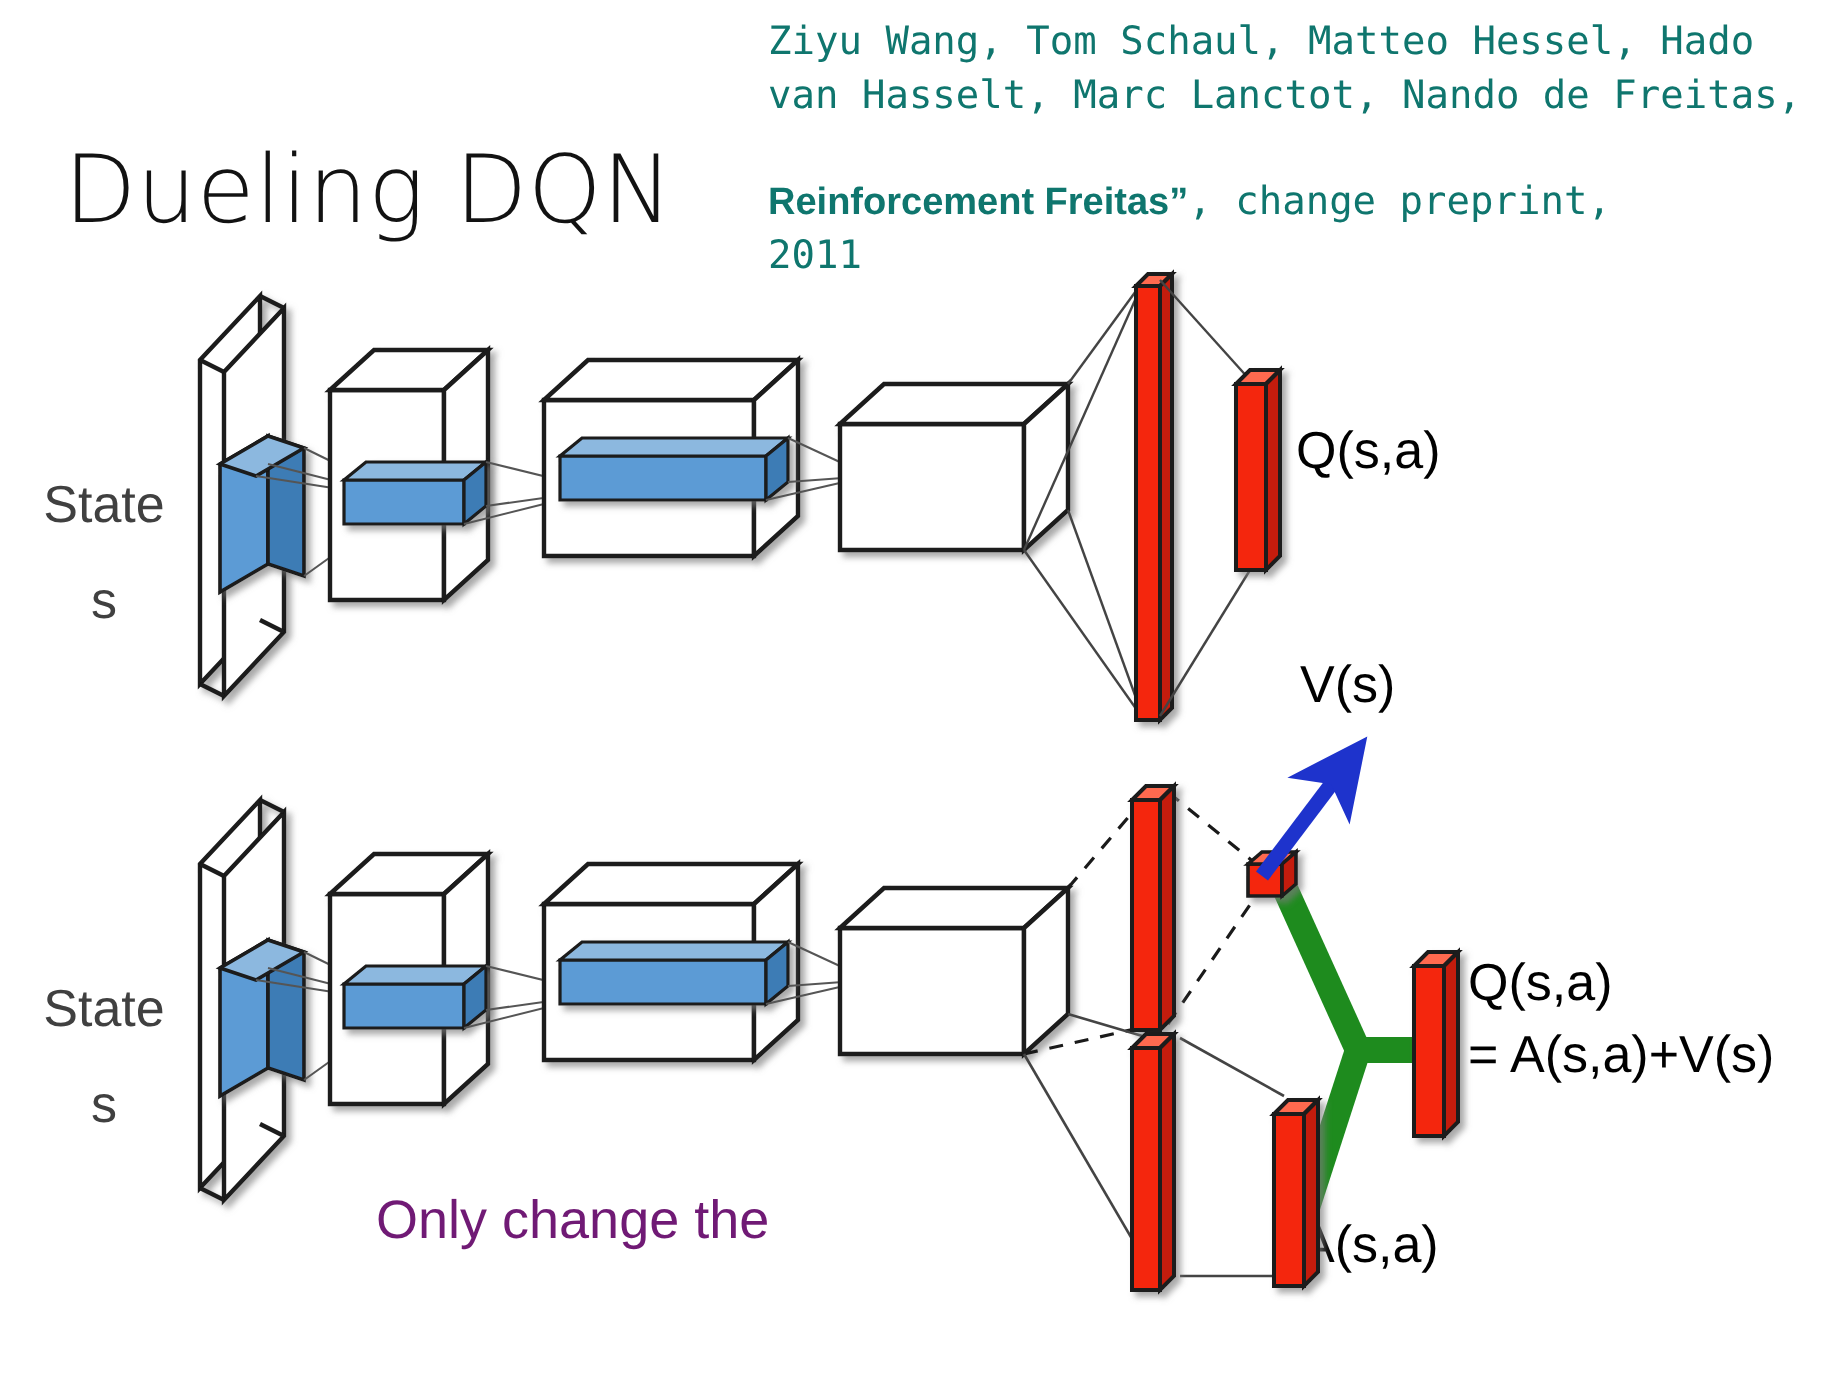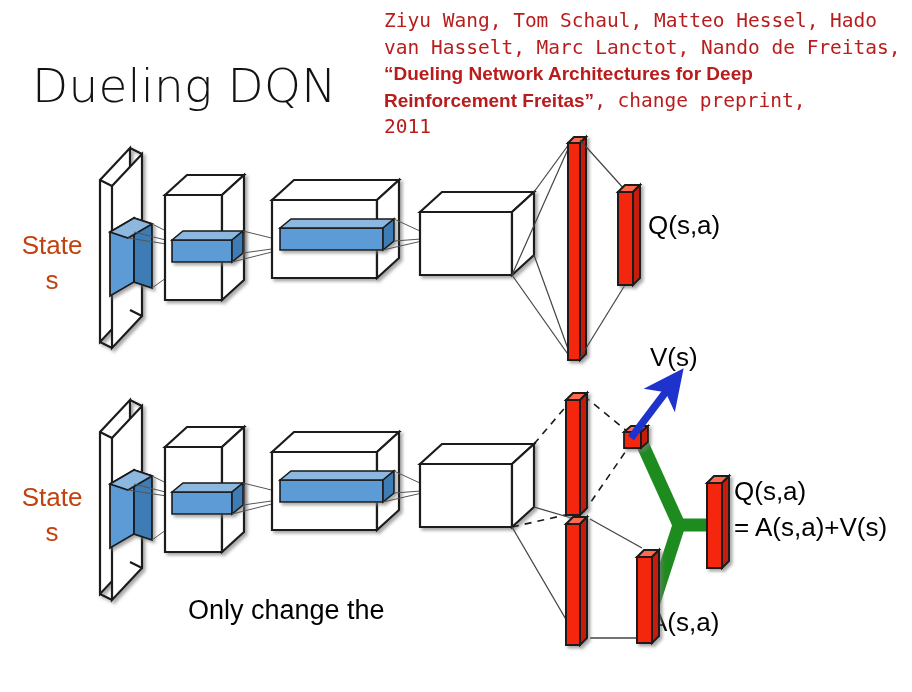--- a/index.html
+++ b/index.html
@@ -1,74 +1,74 @@
 <!DOCTYPE html>
 <html><head>
 <meta charset="utf-8">
 <style>
   html,body{margin:0;padding:0;background:#fff;}
   body{width:912px;height:692px;overflow:hidden;
        font-family:"Liberation Sans",sans-serif;color:#000;}
   #slide{position:relative;width:912px;height:692px;background:#fff;}
 
   #title{
-    position:absolute; left:32px; top:58px;
+    position:absolute; left:32px; top:68px;
     font-size:47px; font-weight:300; letter-spacing:.2px;
     color:#121212; white-space:nowrap;
     font-family:"DejaVu Sans","Liberation Sans",sans-serif;
   }
 
   #citation{
     position:absolute; left:384px; top:8px; width:520px;
-    font-size:19.5px; line-height:26.5px; color:#b91c1c;
+    font-size:19.5px; line-height:26.5px; color:#0f766e;
     font-family:"DejaVu Sans Mono","Liberation Mono",monospace;
   }
   #citation .serifpart{
     font-family:"Liberation Sans",sans-serif;
     font-weight:600; font-size:19px;
   }
 
   .statelabel{
-    position:absolute; font-size:26px; color:#c2410c;
-    text-align:center; line-height:35px; white-space:pre-line;
+    position:absolute; font-size:26px; color:#404040;
+    text-align:center; line-height:48px; white-space:pre-line;
     font-family:"Liberation Sans",sans-serif;
   }
   #state-top{left:6px; top:228px; width:92px;}
   #state-bot{left:6px; top:480px; width:92px;}
 
   .difflabel{
     position:absolute; font-size:26px; color:#000;
     font-family:"Liberation Sans",sans-serif; white-space:nowrap;
   }
   #lbl-q-top{left:648px; top:210px;}
-  #lbl-vs{left:650px; top:342px;}
+  #lbl-vs{left:650px; top:327px;}
   #lbl-asa{left:650px; top:607px;}
   #lbl-q-bot{left:734px; top:473px; line-height:36px;}
   #lbl-q-bot span{display:block;}
 
   #note{
     position:absolute; left:188px; top:592px;
-    font-size:27px; line-height:37px; color:#000000;
+    font-size:27px; line-height:37px; color:#701a75;
     font-family:"Liberation Sans",sans-serif;
   }
   #note span{display:block;}
 
   svg{position:absolute; left:0; top:0; width:912px; height:692px;}
 </style>
 </head>
 <body>
 
 <div id="slide">
 
   <div id="title">Dueling DQN</div>
 
   <div id="citation">
     <span>Ziyu Wang, Tom Schaul, Matteo Hessel, Hado</span><br>
     <span>van Hasselt, Marc Lanctot, Nando de Freitas,</span><br>
-    <span class="serifpart">“Dueling Network Architectures for Deep</span><br>
+    <br>
     <span class="serifpart">Reinforcement Freitas”</span><span>, change preprint,</span><br>
     <span>2011</span>
   </div>
 
   <div class="statelabel" id="state-top">State
 s</div>
   <div class="statelabel" id="state-bot">State
 s</div>
 
   <div class="difflabel" id="lbl-q-top">Q(s,a)</div>

